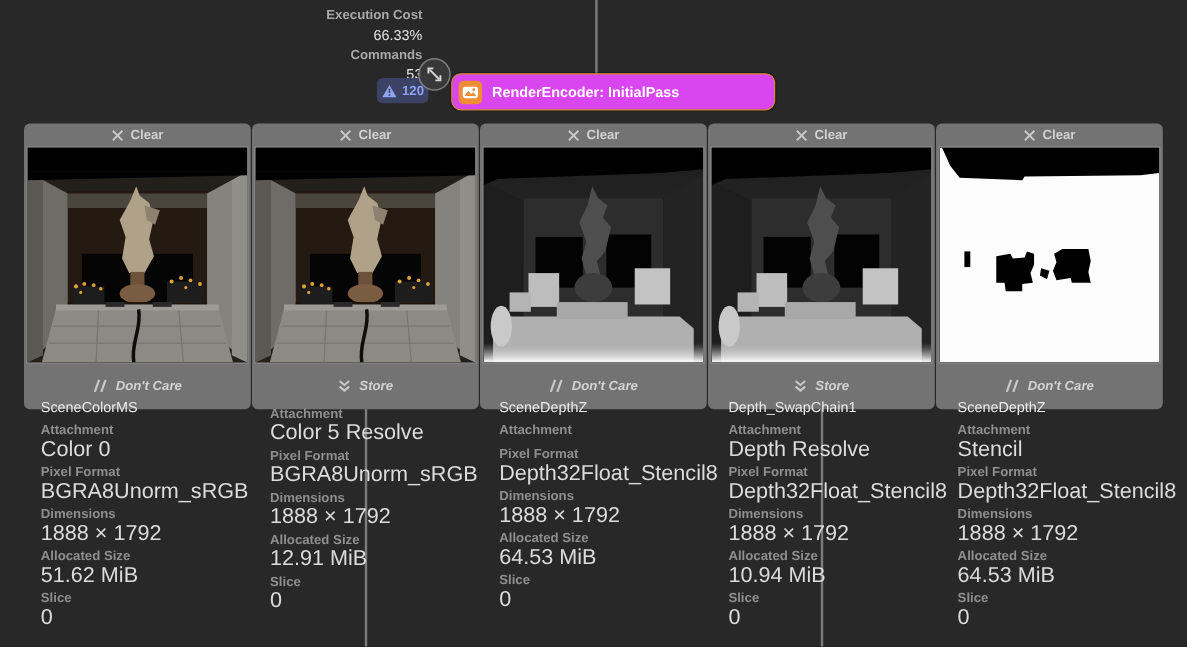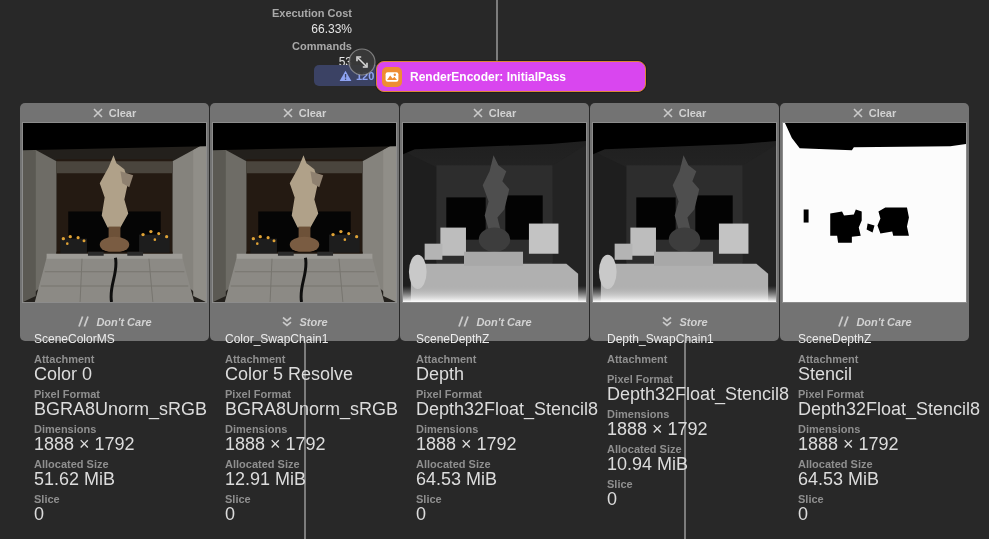--- a/index.html
+++ b/index.html
@@ -12,21 +12,21 @@
   .vline.top { left:496px; top:0; height:62px; }
   .vline.b2  { left:304px; top:322px; height:217px; }
   .vline.b4  { left:684px; top:322px; height:217px; }
 
   
   .stats { position:absolute; top:3px; left:132px; width:220px; text-align:right; }
   .stat-label { font-size:11px; font-weight:700; color:#a9a9a9; margin-top:4px; line-height:13px; }
   .stat-value { font-size:12px; font-weight:400; color:#e5e5e5; margin-top:2px; line-height:14px; }
 
   
-  .badge { position:absolute; left:314px; top:65px; height:21px; padding:0 25px;
+  .badge { position:absolute; left:314px; top:65px; height:21px; padding:0 4px;
            background:#3b4264; border-radius:5px; display:flex; align-items:center; gap:4px; }
   .badge span { font-size:11px; font-weight:700; color:#8ea3f2; }
 
   
   .node { position:absolute; left:376px; top:61px; width:270px; height:31px;
           background:#d946ef; border:1.5px solid #da8634; border-radius:8px;
           display:flex; align-items:center; gap:8px; padding:0 10px 0 5px; z-index:3;
           box-shadow:0 0 0 1px rgba(0,0,0,0.25); }
   .node-label { font-size:12px; font-weight:700; color:#ffffff; white-space:nowrap; }
   .node-icon { width:20px; height:20px; flex:0 0 auto; }
@@ -296,50 +296,49 @@
       <div class="ival">BGRA8Unorm_sRGB</div>
       <div class="ilabel">Dimensions</div>
       <div class="ival">1888 × 1792</div>
       <div class="ilabel">Allocated Size</div>
       <div class="ival">51.62 MiB</div>
       <div class="ilabel">Slice</div>
       <div class="ival">0</div>
     </div>
 
     <div class="info">
-      <div class="iname">Color_SwapChain1</div>
       <div class="ilabel">Attachment</div>
       <div class="ival">Color 5 Resolve</div>
       <div class="ilabel">Pixel Format</div>
       <div class="ival">BGRA8Unorm_sRGB</div>
       <div class="ilabel">Dimensions</div>
       <div class="ival">1888 × 1792</div>
       <div class="ilabel">Allocated Size</div>
       <div class="ival">12.91 MiB</div>
       <div class="ilabel">Slice</div>
       <div class="ival">0</div>
     </div>
 
     <div class="info">
       <div class="iname">SceneDepthZ</div>
       <div class="ilabel">Attachment</div>
-      <div class="ival">Depth</div>
       <div class="ilabel">Pixel Format</div>
       <div class="ival">Depth32Float_Stencil8</div>
       <div class="ilabel">Dimensions</div>
       <div class="ival">1888 × 1792</div>
       <div class="ilabel">Allocated Size</div>
       <div class="ival">64.53 MiB</div>
       <div class="ilabel">Slice</div>
       <div class="ival">0</div>
     </div>
 
     <div class="info">
       <div class="iname">Depth_SwapChain1</div>
       <div class="ilabel">Attachment</div>
+      <div class="ival">Depth Resolve</div>
       <div class="ilabel">Pixel Format</div>
       <div class="ival">Depth32Float_Stencil8</div>
       <div class="ilabel">Dimensions</div>
       <div class="ival">1888 × 1792</div>
       <div class="ilabel">Allocated Size</div>
       <div class="ival">10.94 MiB</div>
       <div class="ilabel">Slice</div>
       <div class="ival">0</div>
     </div>
 

